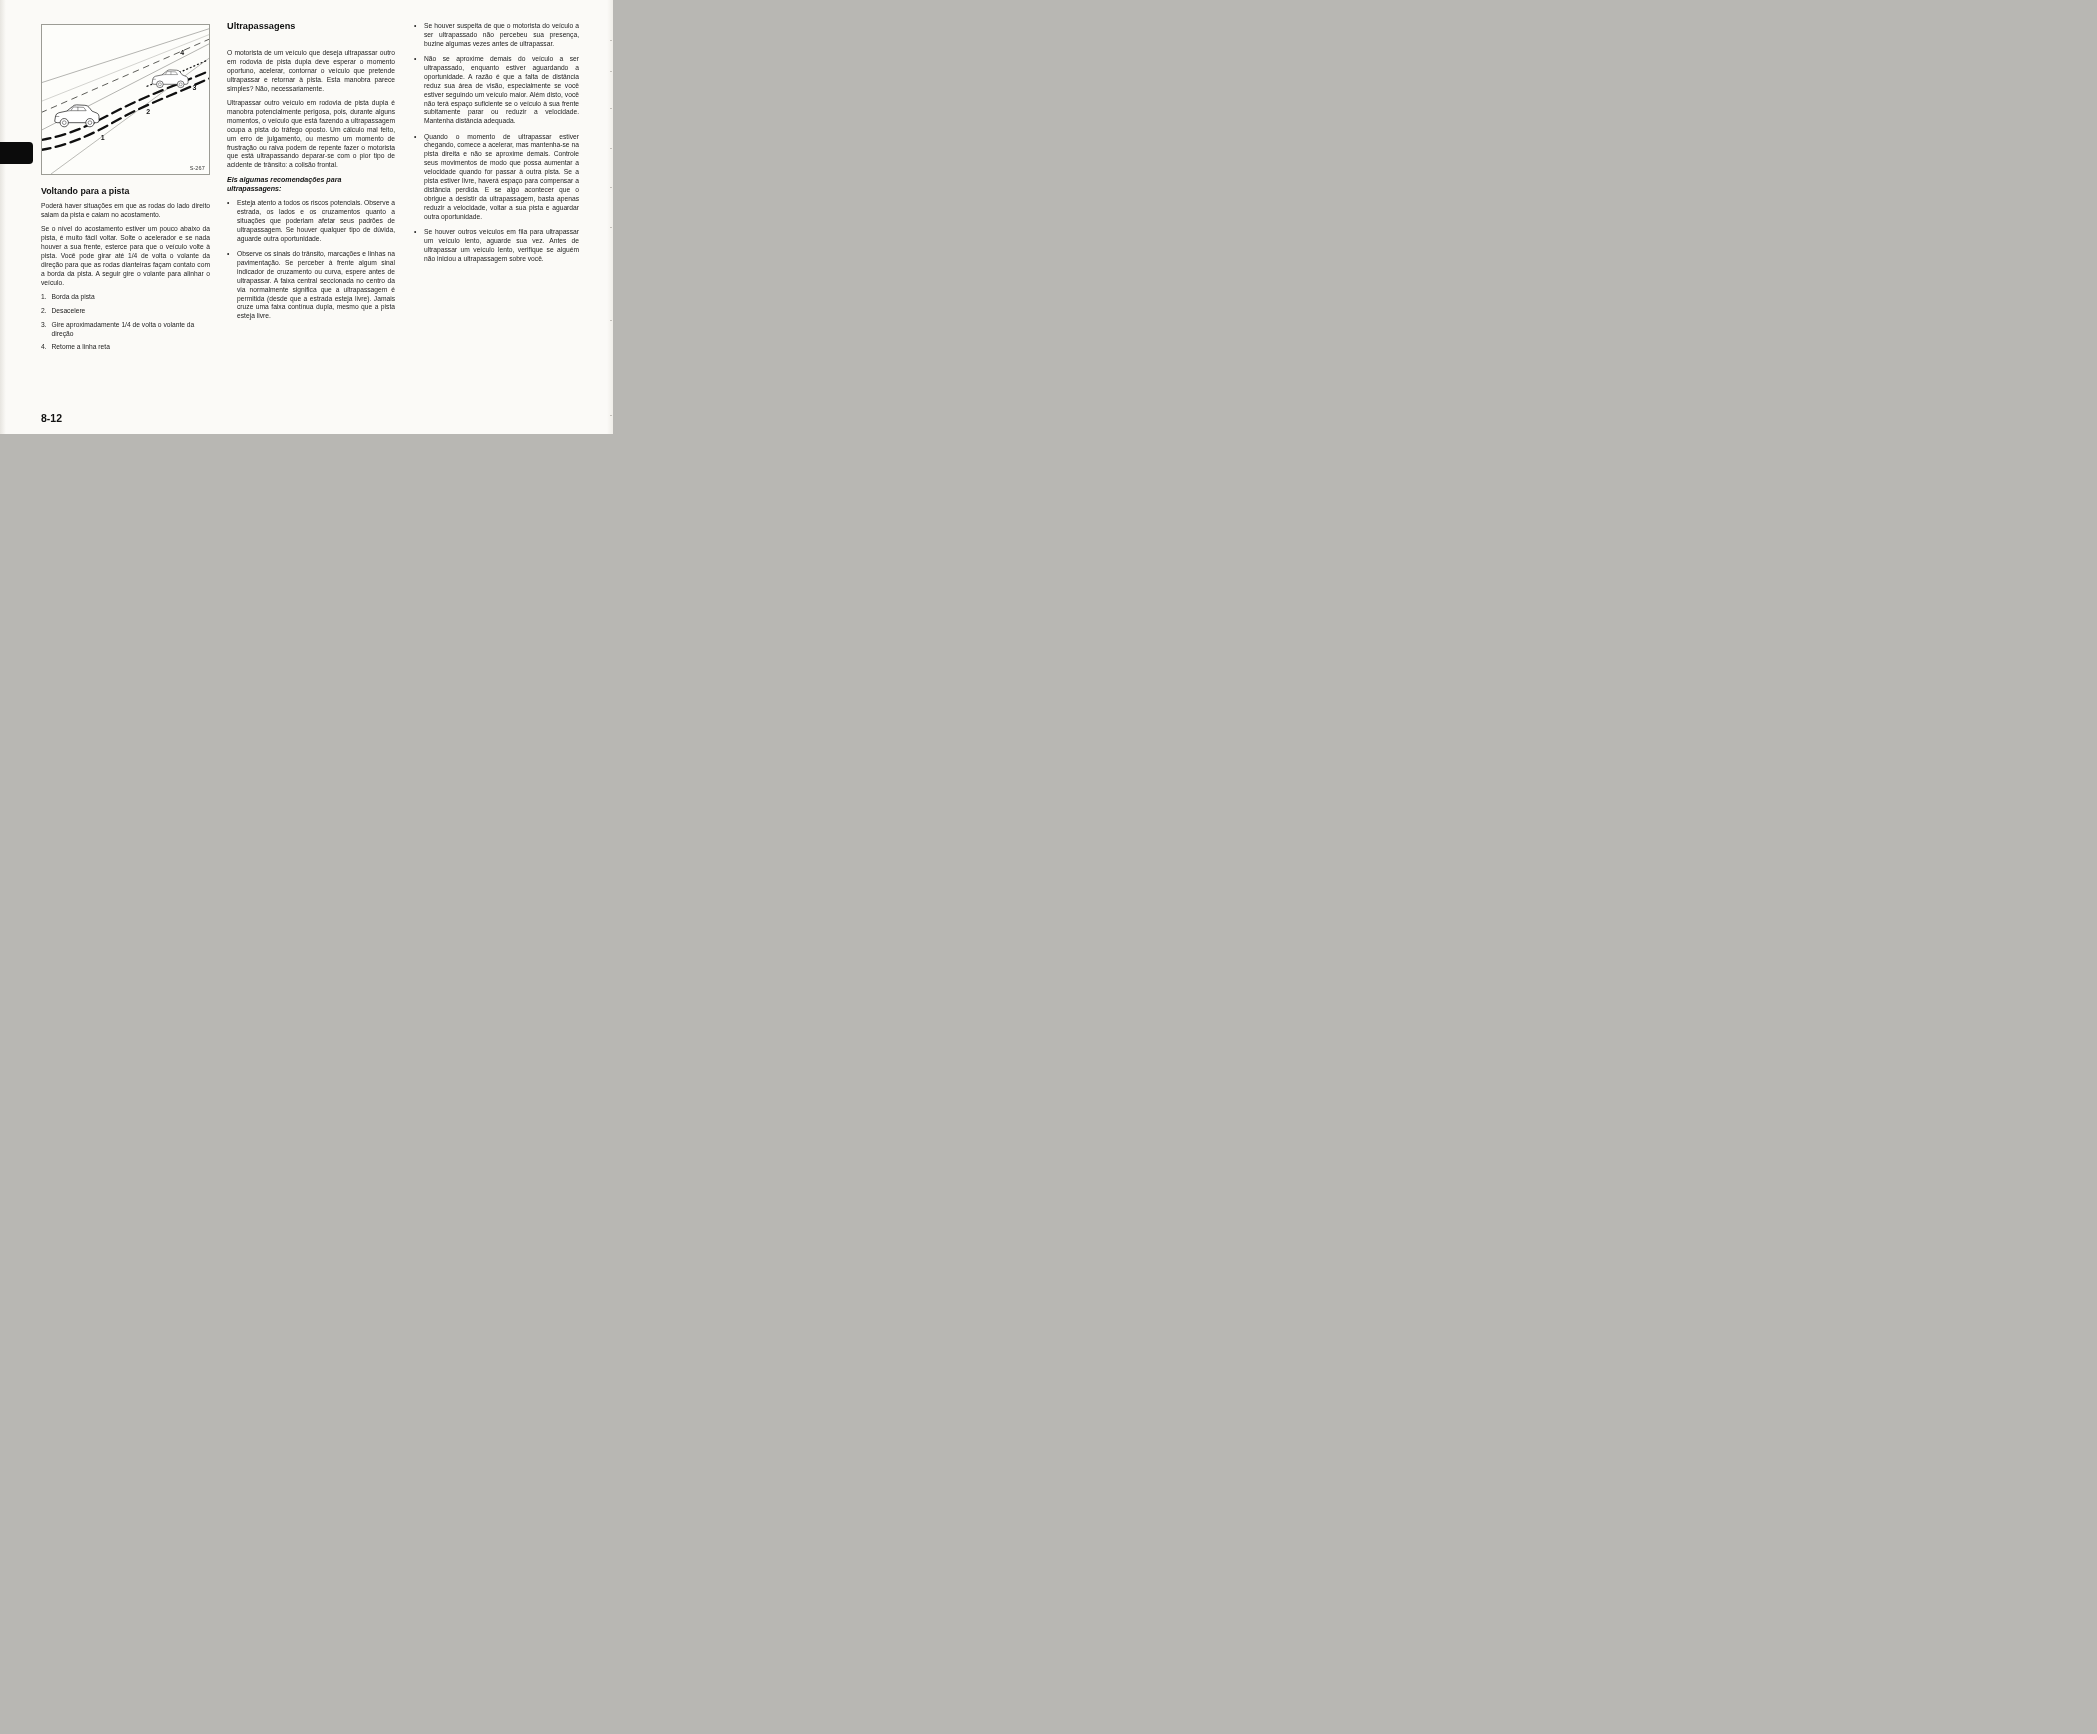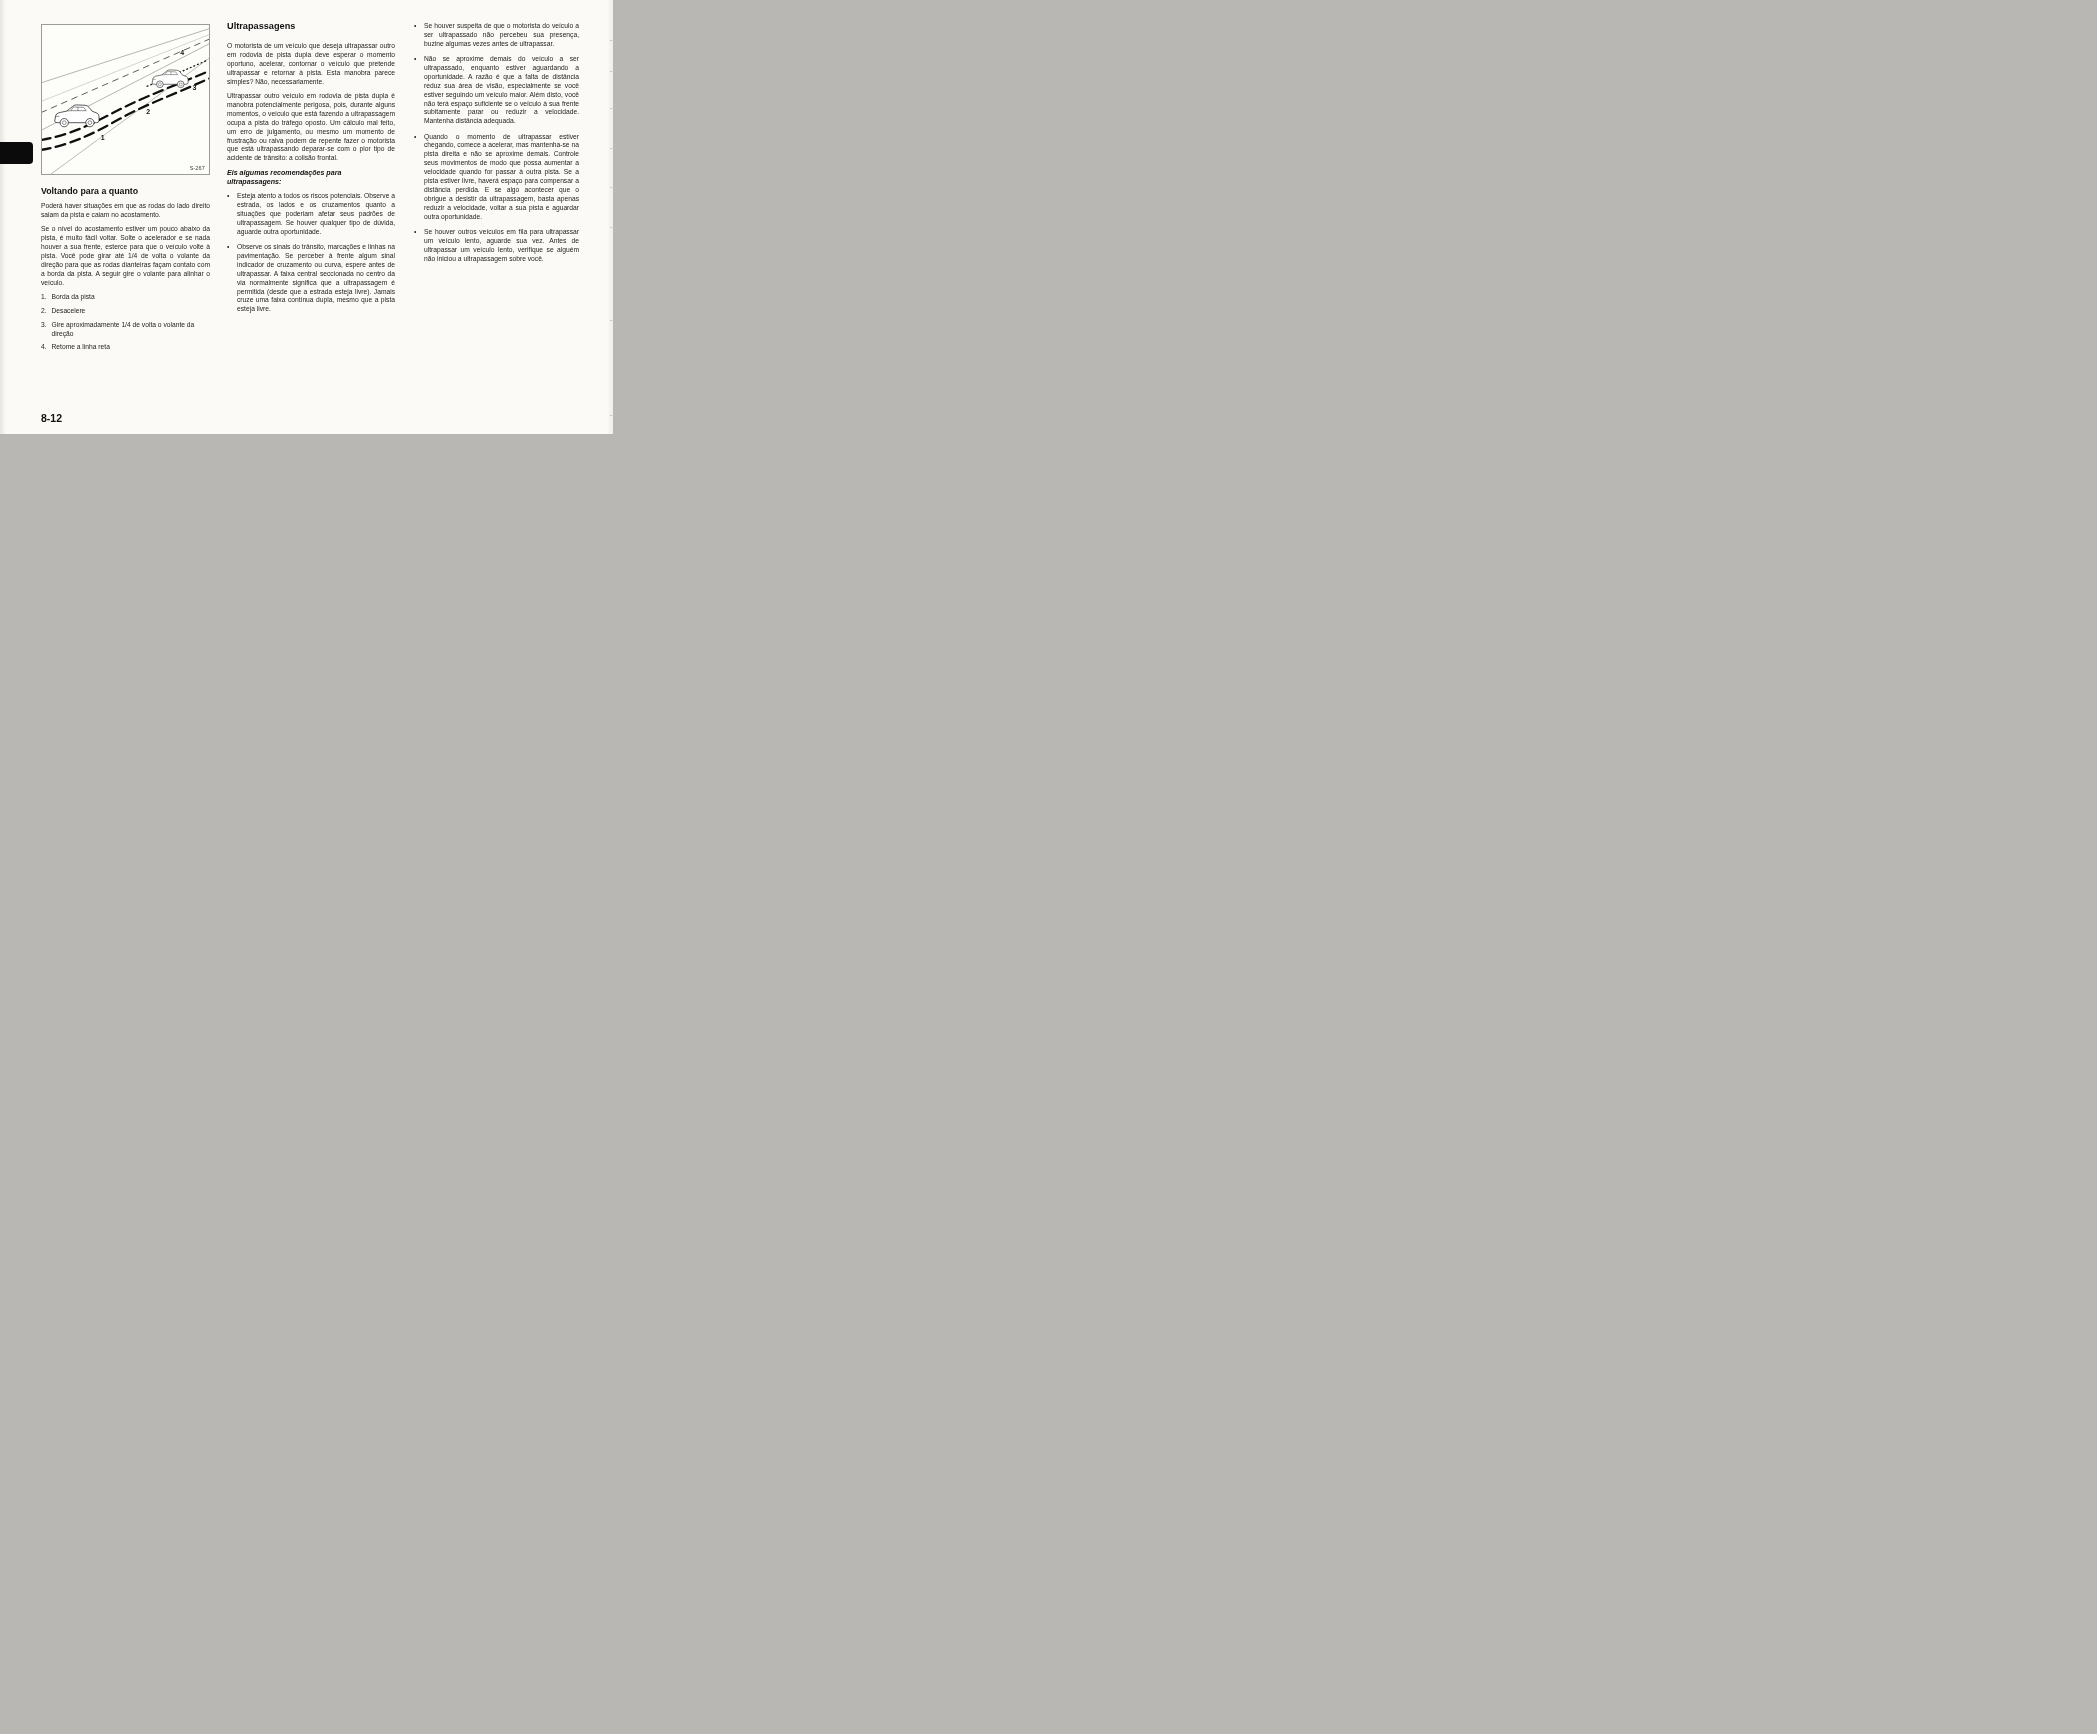--- a/index.html
+++ b/index.html
@@ -34,21 +34,21 @@
     background:#fdfdfa;
     margin:0;
   }
   .figure svg { position:absolute; left:0; top:0; width:100%; height:100%; }
   .fig-caption {
     position:absolute; right:4.2px; bottom:2.9px;
     font-size:5.5px; color:#3a3a38; letter-spacing:0.1px;
   }
 
   .heading-large {
-    margin:0 0 11px 0;
+    margin:0 0 18px 0;
     font-size:9.2px; font-weight:bold; color:#121212;
   }
   .heading {
     margin:11px 0 5.9px 0;
     font-size:8.8px; font-weight:bold; color:#121212;
   }
   .subheading {
     margin:0.8px 0 5px 0;
     font-size:7.1px; font-weight:bold; line-height:1.3; color:#121212;
     text-align:left;
@@ -119,21 +119,21 @@
         <use href="#car-shape" transform="translate(262,106) scale(0.81)"></use>
 
         <text x="140" y="278" font-size="17" font-weight="600" fill="#111">1</text>
         <text x="250" y="216" font-size="17" font-weight="600" fill="#111">2</text>
         <text x="362" y="156" font-size="17" font-weight="600" fill="#111">3</text>
         <text x="332" y="72" font-size="17" font-weight="600" fill="#111">4</text>
       </svg>
       <span class="fig-caption">S-267</span>
     </figure>
 
-    <h2 class="heading">Voltando para a quanto</h2>
+    <h2 class="heading">Voltando para a pista</h2>
 
     <p class="para">Poderá haver situações em que as rodas do lado direito saiam da pista e caiam no acostamento.</p>
     <p class="para">Se o nível do acostamento estiver um pouco abaixo da pista, é muito fácil voltar. Solte o acelerador e se nada houver a sua frente, esterce para que o veículo volte à pista. Você pode girar até 1/4 de volta o volante da direção para que as rodas dianteiras façam contato com a borda da pista. A seguir gire o volante para alinhar o veículo.</p>
 
     <div class="numlist">
       <div class="item">
         <span class="num">1.</span>
         <span class="txt">Borda da pista</span>
       </div>
       <div class="item">

